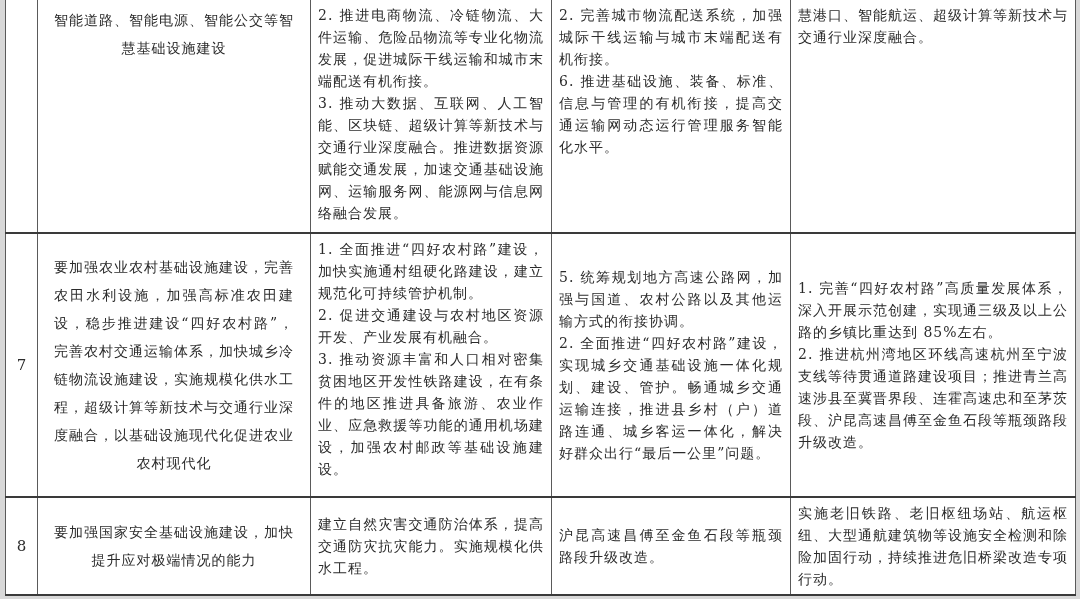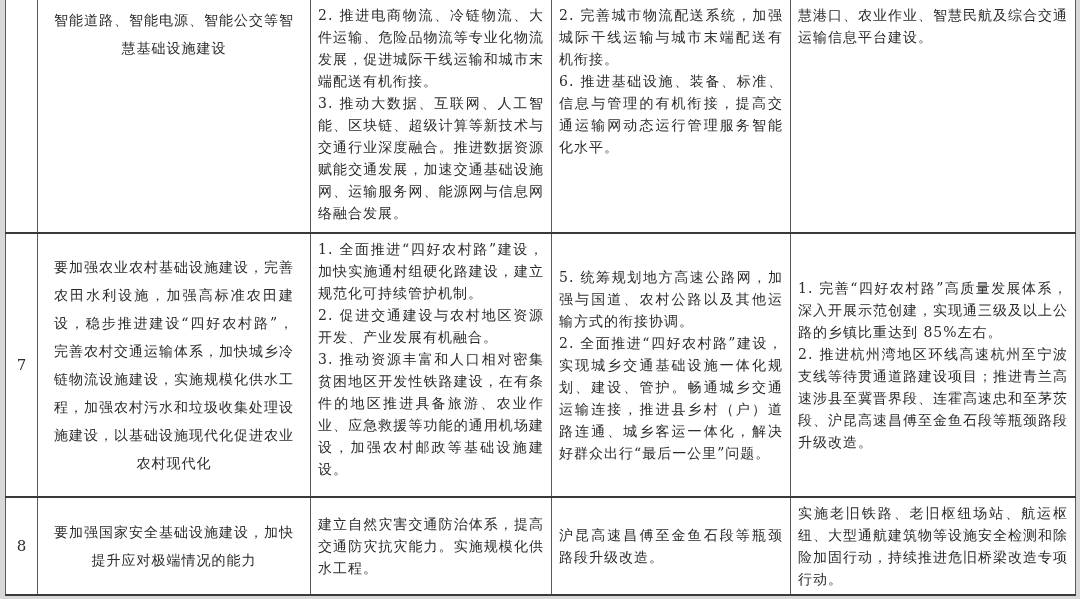--- a/index.html
+++ b/index.html
@@ -77,25 +77,25 @@
     <col class="col-c5">
   </colgroup>
   <tbody>
     <tr class="row-cont">
       <td class="num-cell"></td>
       <td class="summary-cell">智能道路、智能电源、智能公交等智慧基础设施建设</td>
       <td class="list-cell cell-c3">2. 推进电商物流、冷链物流、大件运输、危险品物流等专业化物流发展，促进城际干线运输和城市末端配送有机衔接。
 3. 推动大数据、互联网、人工智能、区块链、超级计算等新技术与交通行业深度融合。推进数据资源赋能交通发展，加速交通基础设施网、运输服务网、能源网与信息网络融合发展。</td>
       <td class="list-cell cell-c4">2. 完善城市物流配送系统，加强城际干线运输与城市末端配送有机衔接。
 6. 推进基础设施、装备、标准、信息与管理的有机衔接，提高交通运输网动态运行管理服务智能化水平。</td>
-      <td class="list-cell cell-c5">慧港口、农业作业、智慧民航及综合交通运输信息平台建设。</td>
+      <td class="list-cell cell-c5">慧港口、智能航运、超级计算等新技术与交通行业深度融合。</td>
     </tr>
     <tr class="row-seven">
       <td class="num-cell">7</td>
-      <td class="summary-cell">要加强农业农村基础设施建设，完善农田水利设施，加强高标准农田建设，稳步推进建设“四好农村路”，完善农村交通运输体系，加快城乡冷链物流设施建设，实施规模化供水工程，加强农村污水和垃圾收集处理设施建设，以基础设施现代化促进农业农村现代化</td>
+      <td class="summary-cell">要加强农业农村基础设施建设，完善农田水利设施，加强高标准农田建设，稳步推进建设“四好农村路”，完善农村交通运输体系，加快城乡冷链物流设施建设，实施规模化供水工程，超级计算等新技术与交通行业深度融合，以基础设施现代化促进农业农村现代化</td>
       <td class="list-cell cell-c3">1. 全面推进“四好农村路”建设，加快实施通村组硬化路建设，建立规范化可持续管护机制。
 2. 促进交通建设与农村地区资源开发、产业发展有机融合。
 3. 推动资源丰富和人口相对密集贫困地区开发性铁路建设，在有条件的地区推进具备旅游、农业作业、应急救援等功能的通用机场建设，加强农村邮政等基础设施建设。</td>
       <td class="list-cell cell-c4">5. 统筹规划地方高速公路网，加强与国道、农村公路以及其他运输方式的衔接协调。
 2. 全面推进“四好农村路”建设，实现城乡交通基础设施一体化规划、建设、管护。畅通城乡交通运输连接，推进县乡村（户）道路连通、城乡客运一体化，解决好群众出行“最后一公里”问题。</td>
       <td class="list-cell cell-c5">1. 完善“四好农村路”高质量发展体系，深入开展示范创建，实现通三级及以上公路的乡镇比重达到 85%左右。
 2. 推进杭州湾地区环线高速杭州至宁波支线等待贯通道路建设项目；推进青兰高速涉县至冀晋界段、连霍高速忠和至茅茨段、沪昆高速昌傅至金鱼石段等瓶颈路段升级改造。</td>
     </tr>
     <tr class="row-eight">
       <td class="num-cell">8</td>

